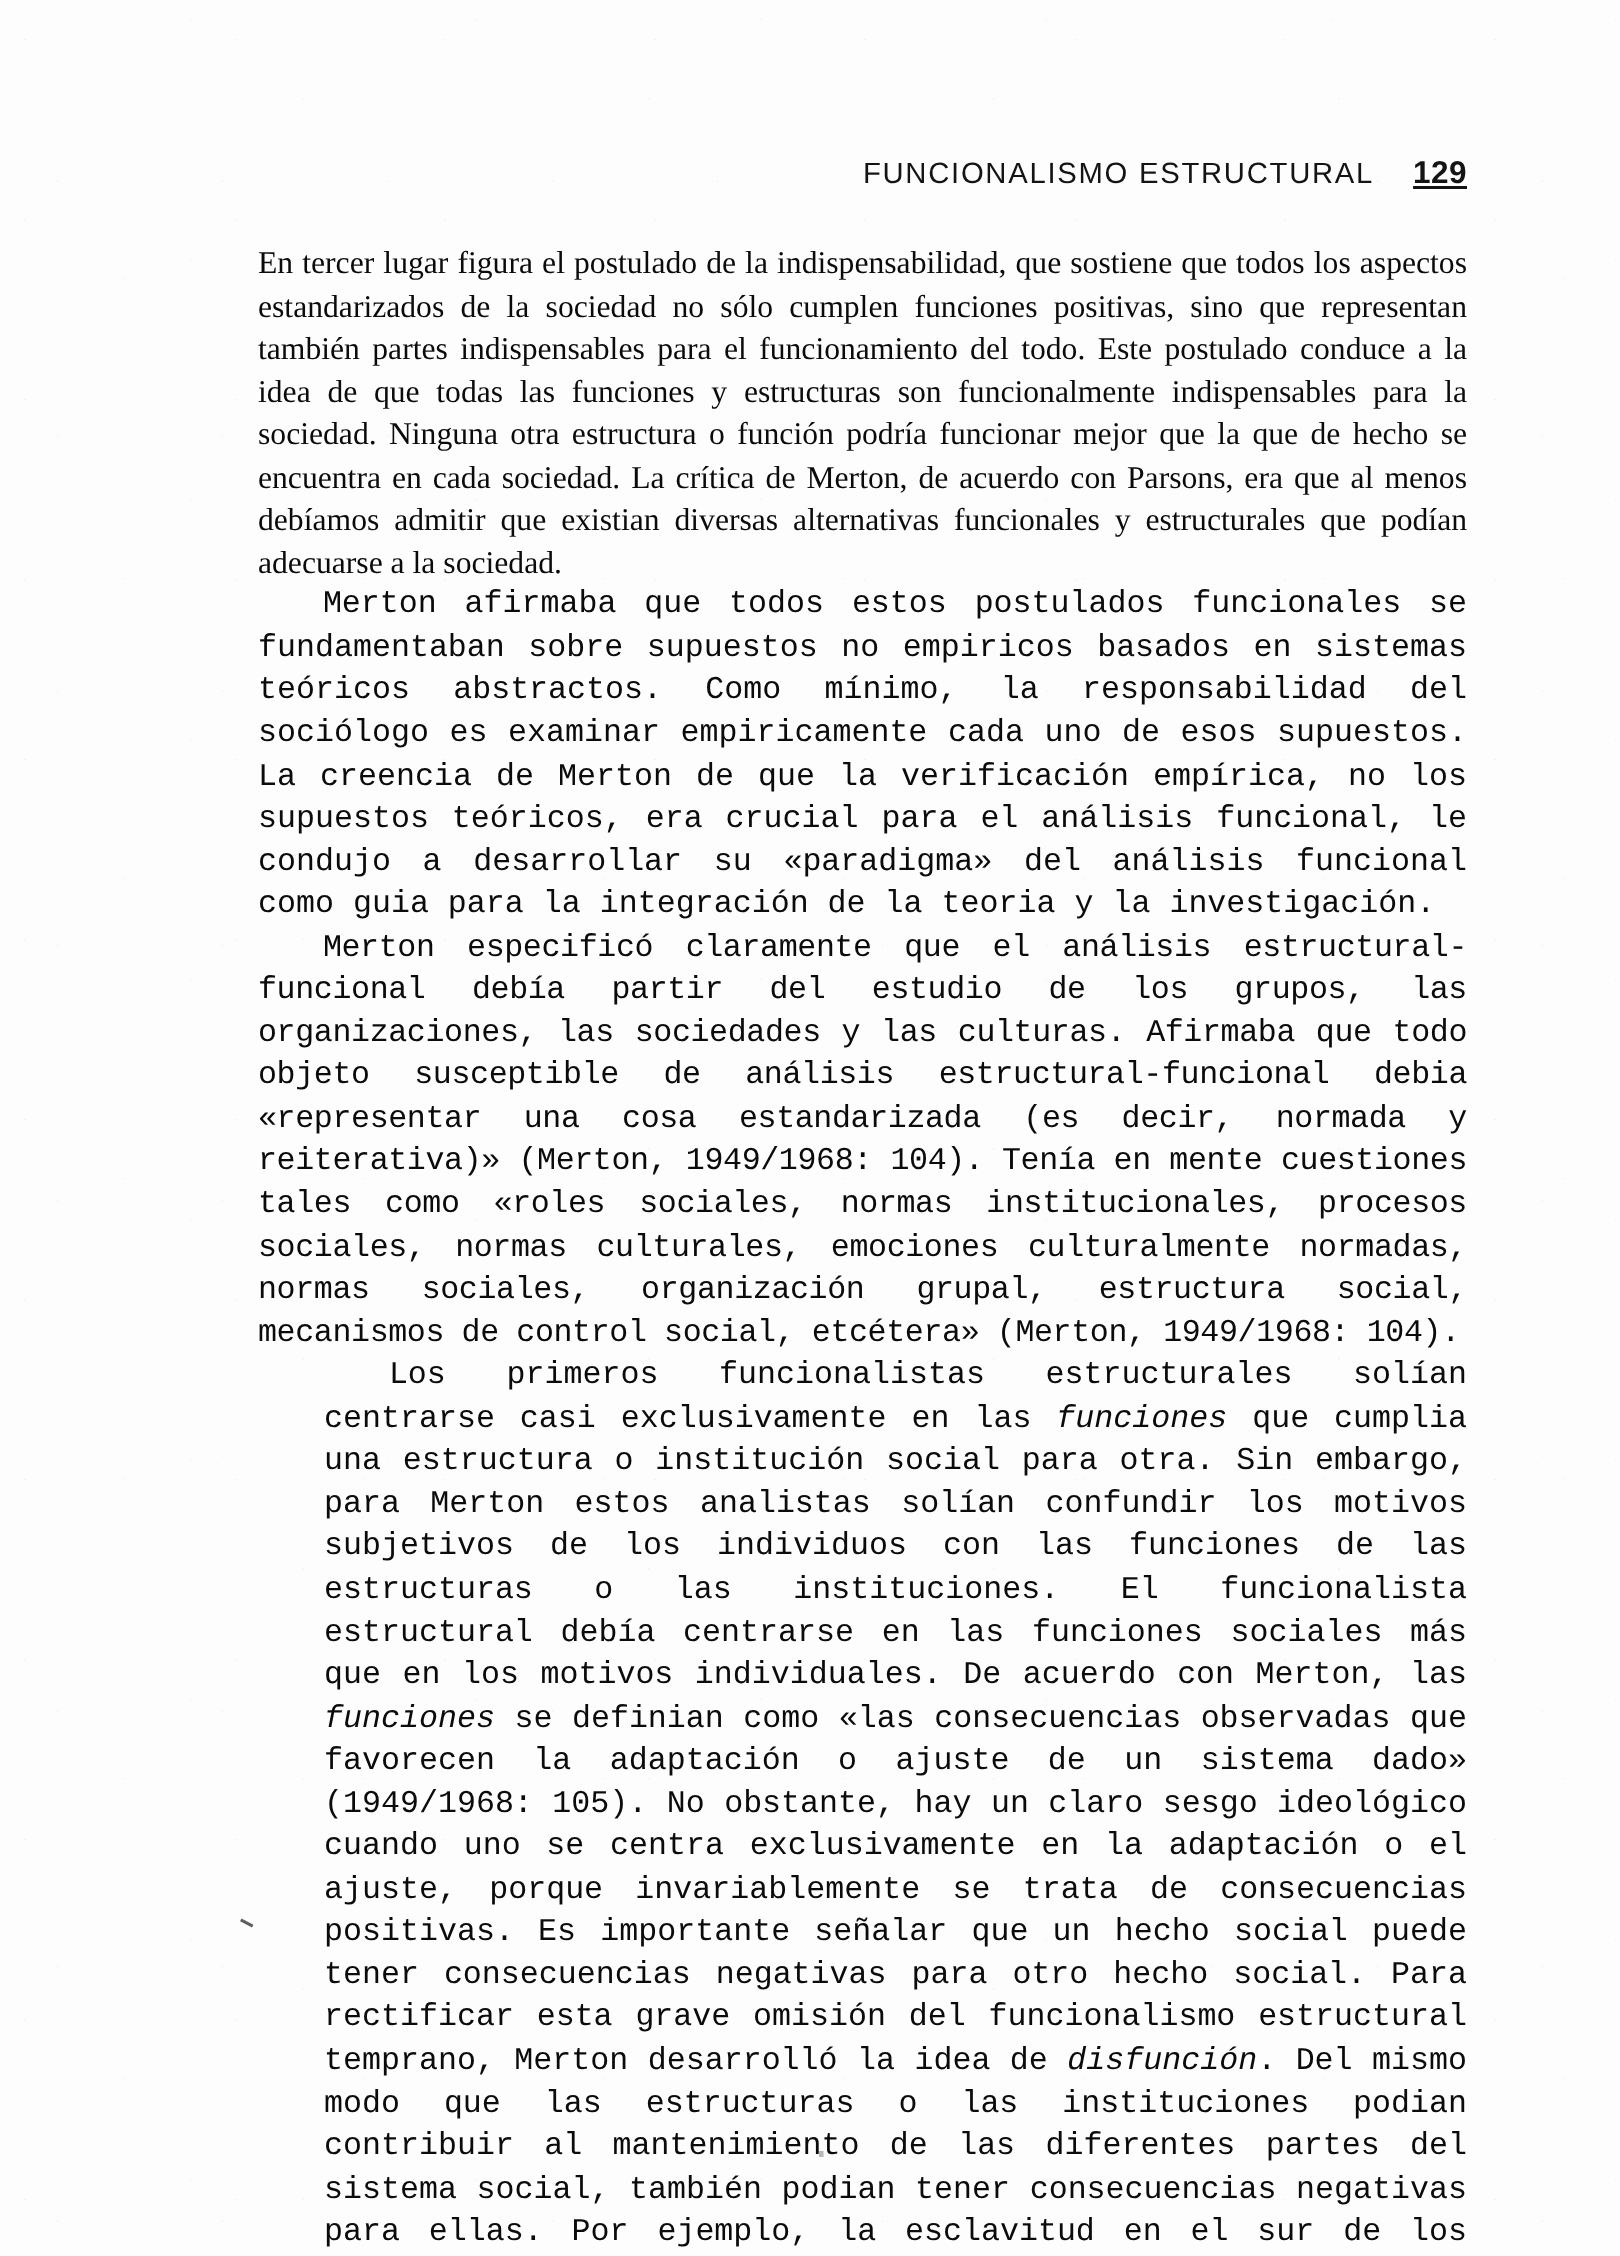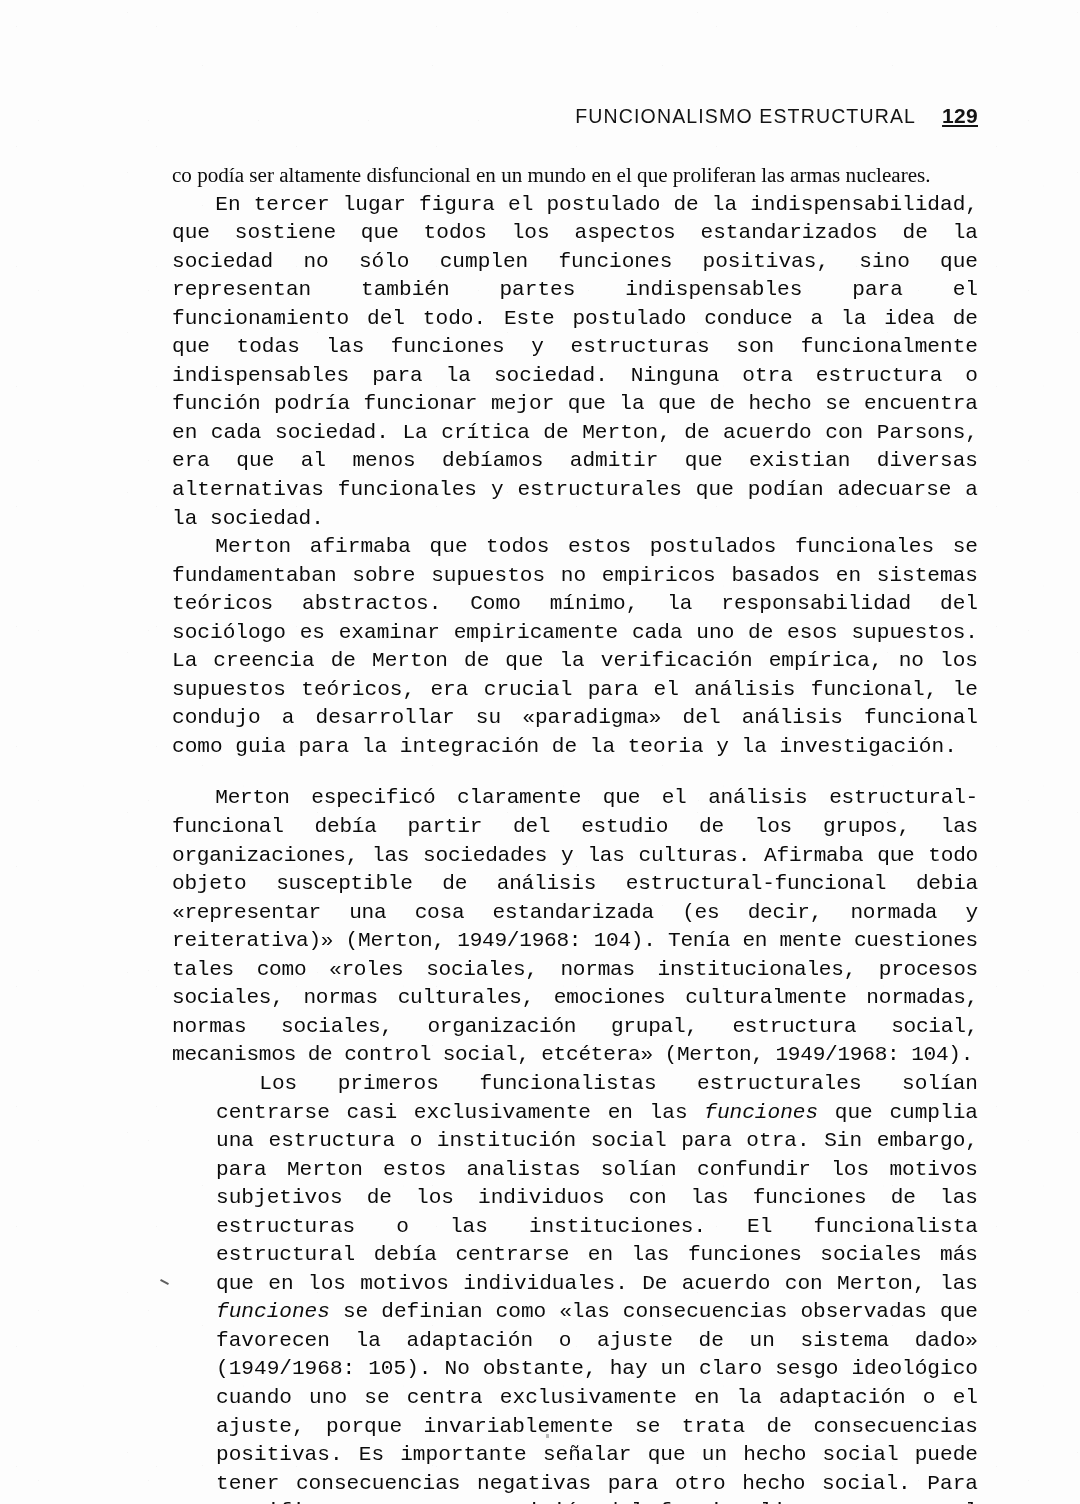--- a/index.html
+++ b/index.html
@@ -85,21 +85,20 @@
   }
   
   p.para.continued {
     text-indent: 0;
   }
 
   
   p.para.tight {
     word-spacing: -0.035em;
     letter-spacing: -0.012em;
-    margin-top: 23px;
   }
   p.para.tight-2 {
     word-spacing: -0.02em;
     margin-left: 44px;
   }
 
   em.it {
     font-style: italic;
   }
 
@@ -131,21 +130,20 @@
 <div class="page">
 
   <div class="scan-noise"></div>
 
   <div class="running-head">
     <span class="rh-title">FUNCIONALISMO ESTRUCTURAL</span><span class="rh-folio">129</span>
   </div>
 
   <div class="textblock">
 
-    <p class="para continued">co podía ser altamente disfuncional en un mundo en el que proliferan las armas nucleares.</p>
 
     <p class="para">En tercer lugar figura el postulado de la indispensabilidad, que sostiene que todos los aspectos estandarizados de la sociedad no sólo cumplen funciones positivas, sino que representan también partes indispensables para el funcionamiento del todo. Este postulado conduce a la idea de que todas las funciones y estructuras son funcionalmente indispensables para la sociedad. Ninguna otra estructura o función podría funcionar mejor que la que de hecho se encuentra en cada sociedad. La crítica de Merton, de acuerdo con Parsons, era que al menos debíamos admitir que existian diversas alternativas funcionales y estructurales que podían adecuarse a la sociedad.</p>
 
     <p class="para">Merton afirmaba que todos estos postulados funcionales se fundamentaban sobre supuestos no empiricos basados en sistemas teóricos abstractos. Como mínimo, la responsabilidad del sociólogo es examinar empiricamente cada uno de esos supuestos. La creencia de Merton de que la verificación empírica, no los supuestos teóricos, era crucial para el análisis funcional, le condujo a desarrollar su «paradigma» del análisis funcional como guia para la integración de la teoria y la investigación.</p>
 
     <p class="para tight">Merton especificó claramente que el análisis estructural-funcional debía partir del estudio de los grupos, las organizaciones, las sociedades y las culturas. Afirmaba que todo objeto susceptible de análisis estructural-funcional debia «representar una cosa estandarizada (es decir, normada y reiterativa)» (Merton, 1949/1968: 104). Tenía en mente cuestiones tales como «roles sociales, normas institucionales, procesos sociales, normas culturales, emociones culturalmente normadas, normas sociales, organización grupal, estructura social, mecanismos de control social, etcétera» (Merton, 1949/1968: 104).</p>
 
     <p class="para tight-2">Los primeros funcionalistas estructurales solían centrarse casi exclusivamente en las <em class="it">funciones</em> que cumplia una estructura o institución social para otra. Sin embargo, para Merton estos analistas solían confundir los motivos subjetivos de los individuos con las funciones de las estructuras o las instituciones. El funcionalista estructural debía centrarse en las funciones sociales más que en los motivos individuales. De acuerdo con Merton, las <em class="it">funciones</em> se definian como «las consecuencias observadas que favorecen la adaptación o ajuste de un sistema dado» (1949/1968: 105). No obstante, hay un claro sesgo ideológico cuando uno se centra exclusivamente en la adaptación o el ajuste, porque invariablemente se trata de consecuencias positivas. Es importante señalar que un hecho social puede tener consecuencias negativas para otro hecho social. Para rectificar esta grave omisión del funcionalismo estructural temprano, Merton desarrolló la idea de <em class="it">disfunción</em>. Del mismo modo que las estructuras o las instituciones podian contribuir al mantenimiento de las diferentes partes del sistema social, también podian tener consecuencias negativas para ellas. Por ejemplo, la esclavitud en el sur de los Estados Unidos tuvo claras consecuencias positivas para los habitantes blancos del sur tales como la disposición de una oferta de mano de obra barata, el soporte de la industria del algodón y el estatus social. Tam-</p>
 
   </div>

